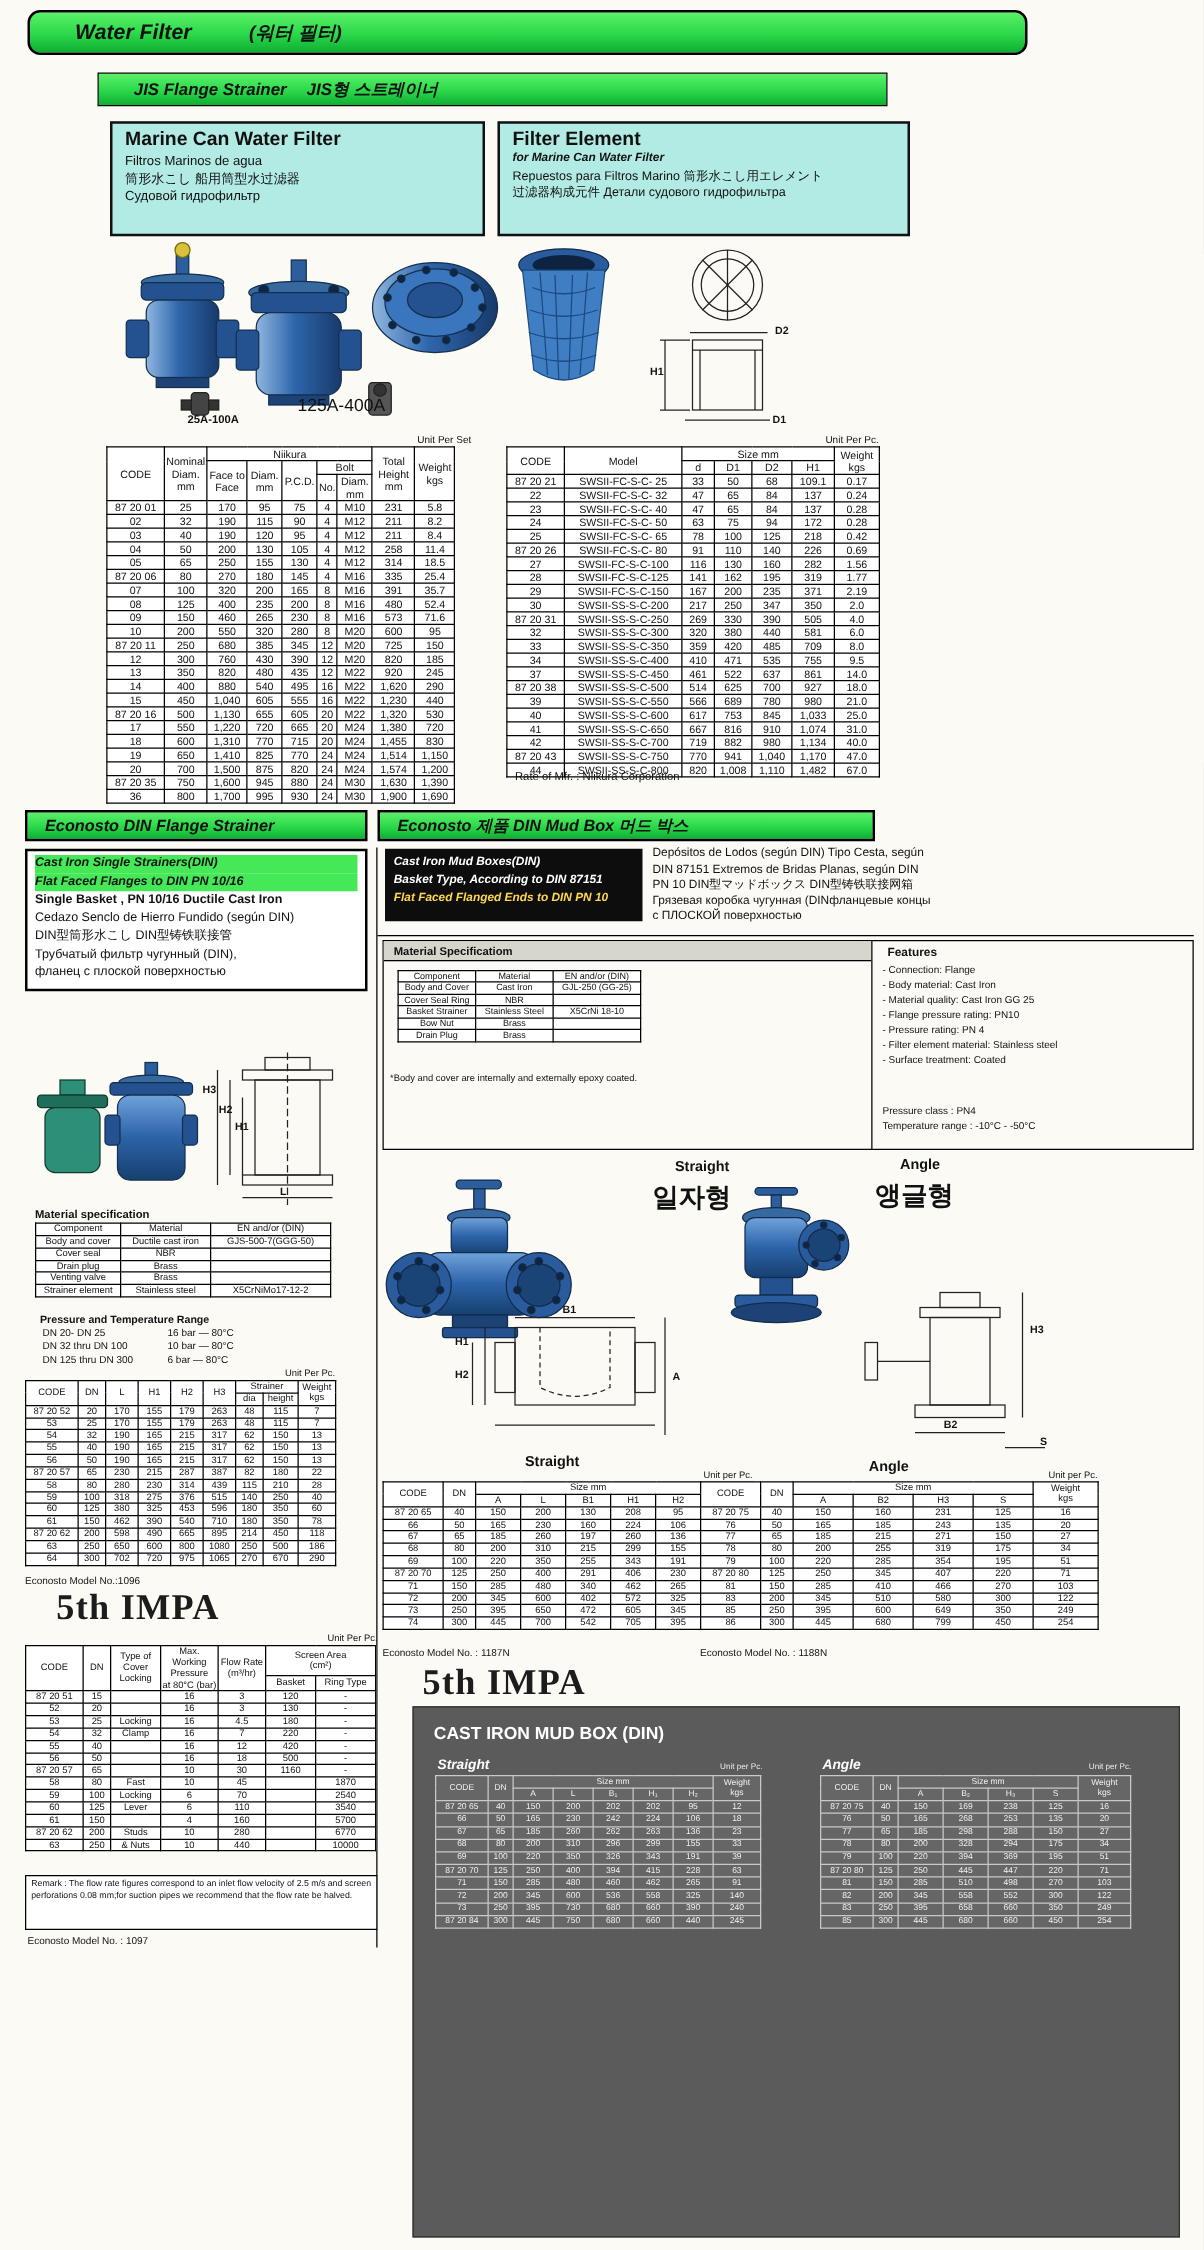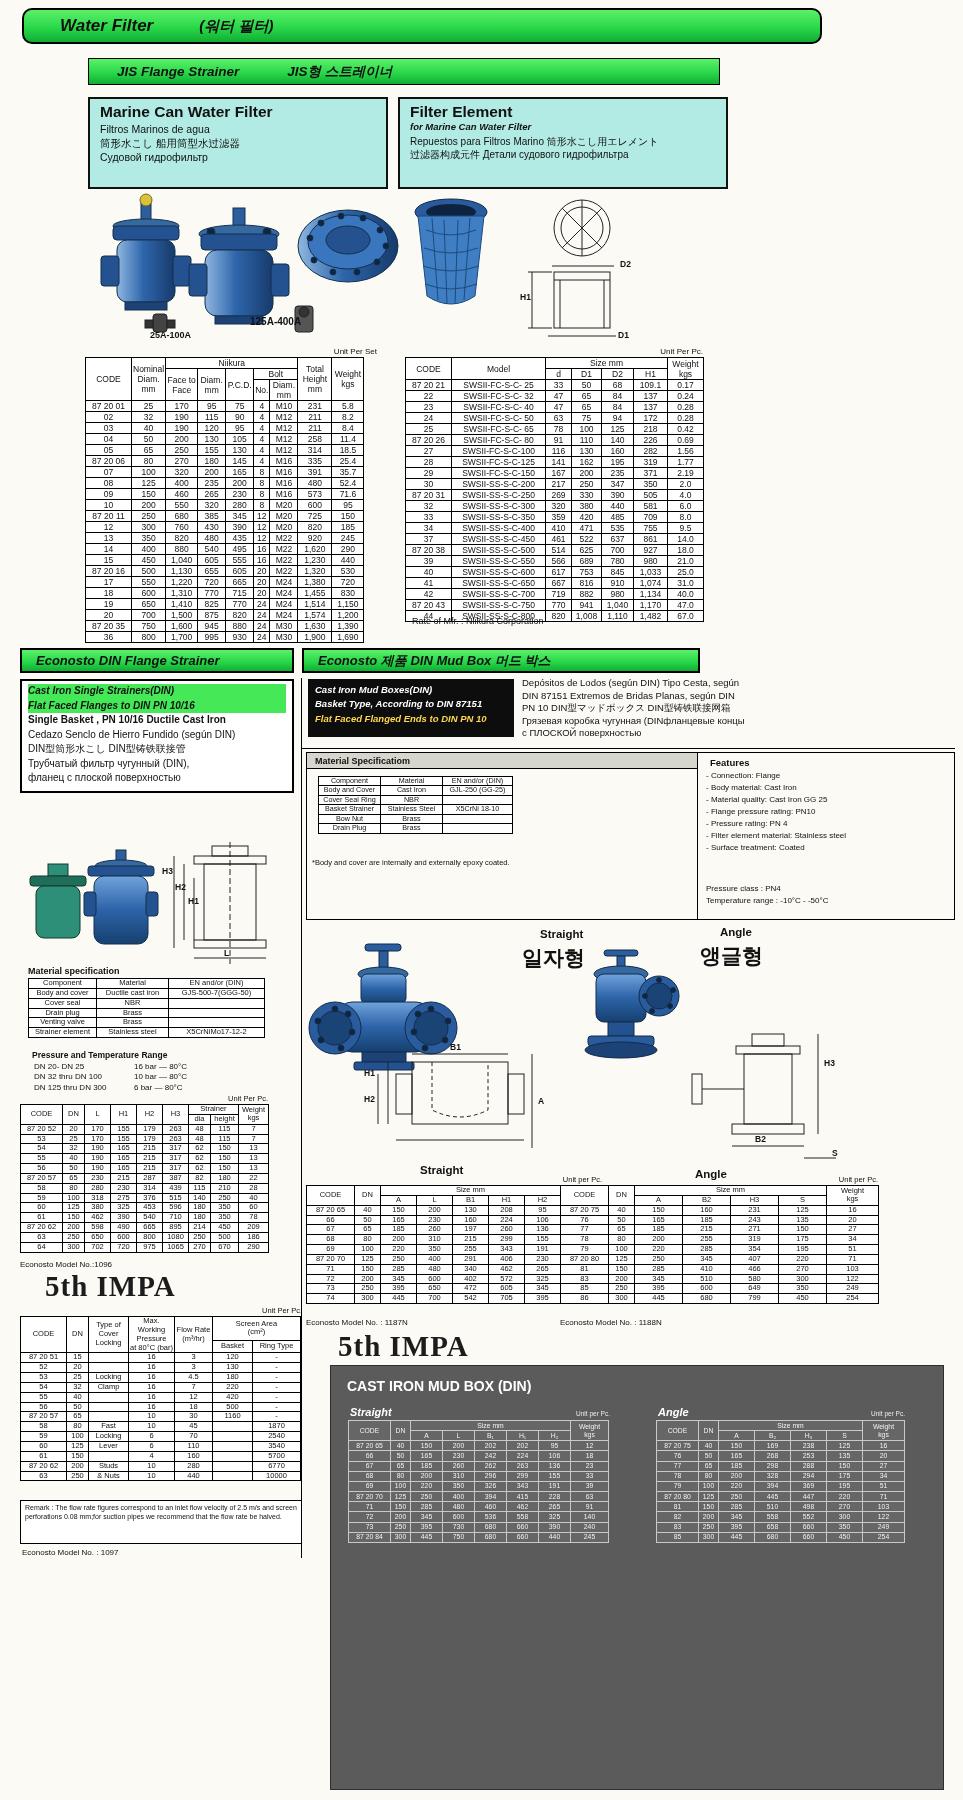--- a/index.html
+++ b/index.html
@@ -32,21 +32,21 @@
 </style>
 </head>
 <body>
 
 <div id="page">
 
 <div class="abs greenbar" style="left:22px;top:8px;width:800px;height:36px;border-radius:10px;border-width:2.5px;padding-left:36px;gap:46px;font-size:17px">
   <span>Water Filter</span>
   <span style="font-size:15px">(워터 필터)</span>
 </div>
-<div class="abs greenbar" style="left:88px;top:58px;width:632px;height:27px;border-width:1.5px;padding-left:28px;gap:48px;font-size:13.5px">
+<div class="abs greenbar" style="left:78px;top:58px;width:632px;height:27px;border-width:1.5px;padding-left:28px;gap:16px;font-size:13.5px">
   <span>JIS  Flange Strainer</span>
   <span>JIS형 스트레이너</span>
 </div>
 
 <div class="abs cyanbox" style="left:398px;top:97px;width:330px;height:92px">
   <div style="font-size:15.5px;font-weight:bold;display:inline-block">Filter Element</div>
   <div style="font-size:9.5px;font-weight:bold;font-style:italic">for Marine Can Water Filter</div>
   <div class="lines" style="font-size:10px;margin-top:3px">
         <div>Repuestos para Filtros Marino  筒形水こし用エレメント</div>
         <div>过滤器构成元件         Детали судового гидрофильтра</div>
@@ -112,21 +112,21 @@
 </g>
 <g stroke="#222" stroke-width="1">
 <rect x="58" y="124" width="14" height="18" rx="3" fill="#444"></rect>
         <rect x="50" y="130" width="8" height="8" fill="#333"></rect>
         <rect x="72" y="130" width="8" height="8" fill="#333"></rect>
 <rect x="200" y="116" width="18" height="26" rx="3" fill="#555"></rect>
         <circle cx="209" cy="122" r="5" fill="#333"></circle>
 </g>
 </svg>
 <div class="abs" style="left:150px;top:330px;font-size:9px;font-weight:bold">25A-100A</div>
-<div class="abs" style="left:250px;top:316px;font-size:10px;font-weight:bold">125A-400A</div>
+<div class="abs" style="left:238px;top:316px;font-size:14px;font-weight:normal">125A-400A</div>
 
 <svg class="abs" style="left:412px;top:196px" width="78" height="118" viewBox="0 0 78 118">
 <ellipse cx="39" cy="16" rx="36" ry="13" fill="#2a5c9d" stroke="#122c4d"></ellipse>
 <ellipse cx="39" cy="16" rx="25" ry="8" fill="#0e2340"></ellipse>
 <path d="M6 20 L15 100 Q39 116 63 100 L72 20 Z" fill="#3f7ec2" stroke="#1c4a80"></path>
 <path d="M14 34 Q39 44 64 34 M12 52 Q39 62 66 52 M11 70 Q39 80 67 70 M13 88 Q39 98 65 88" fill="none" stroke="#1c4a80"></path>
 <path d="M20 22 L26 104 M32 24 L35 108 M46 24 L43 108 M58 22 L52 104" fill="none" stroke="#1c4a80"></path>
 </svg>
 
 <svg class="abs" style="left:518px;top:196px" width="140" height="150" viewBox="0 0 140 150">
@@ -999,21 +999,21 @@
         </tr>
         <tr>
           <td>87 20 62</td>
           <td>200</td>
           <td>598</td>
           <td>490</td>
           <td>665</td>
           <td>895</td>
           <td>214</td>
           <td>450</td>
-          <td>209</td>
+          <td>118</td>
         </tr>
         <tr>
           <td>63</td>
           <td>250</td>
           <td>650</td>
           <td>600</td>
           <td>800</td>
           <td>1080</td>
           <td>250</td>
           <td>500</td>

